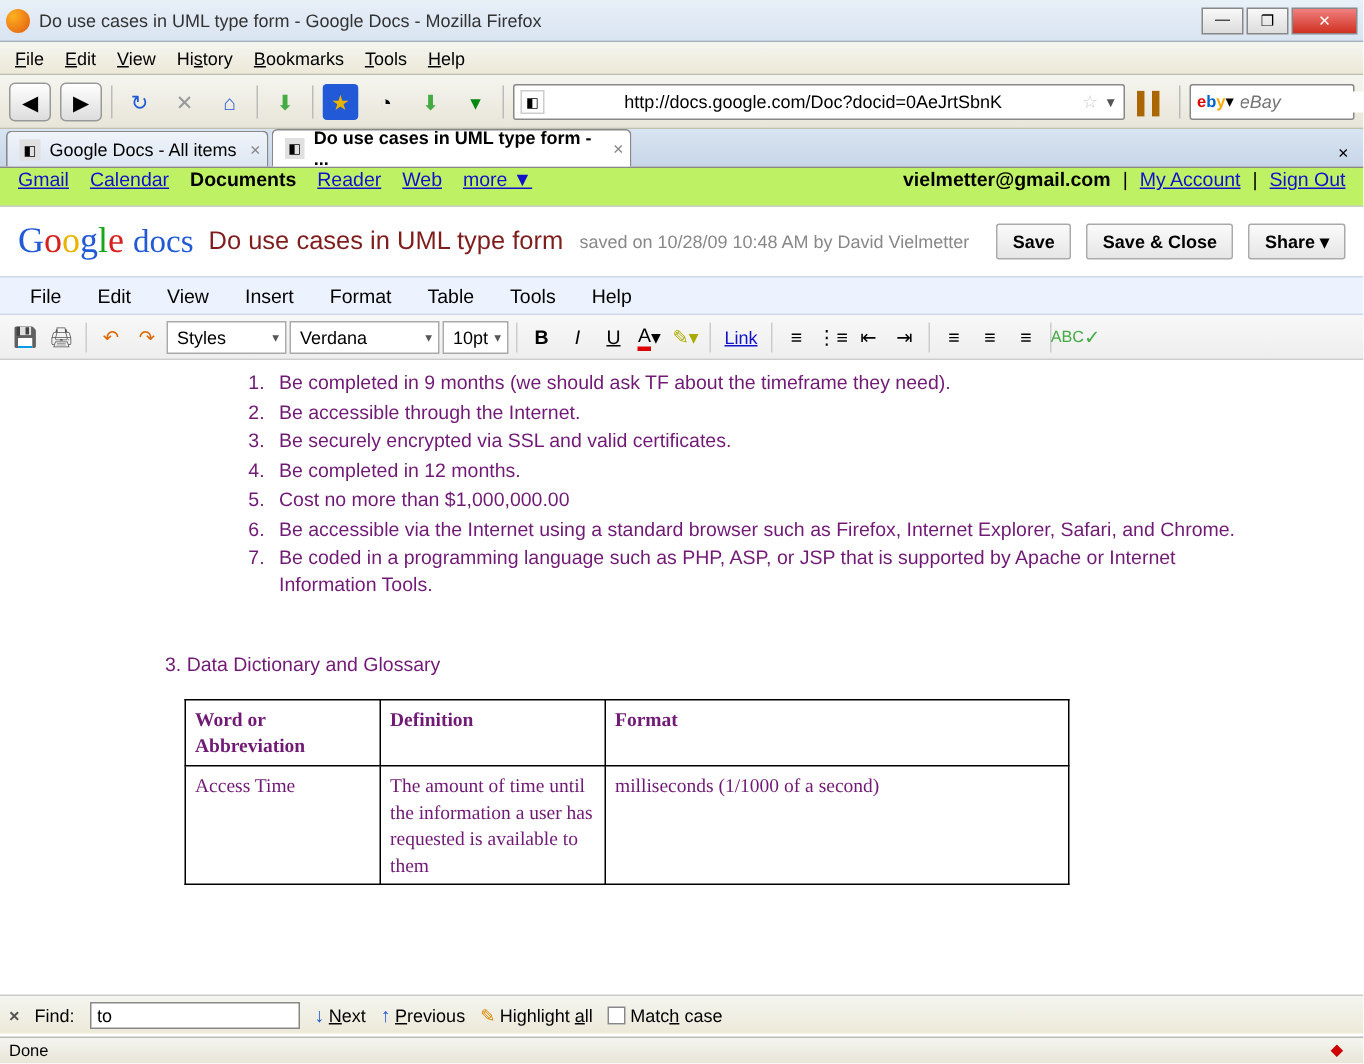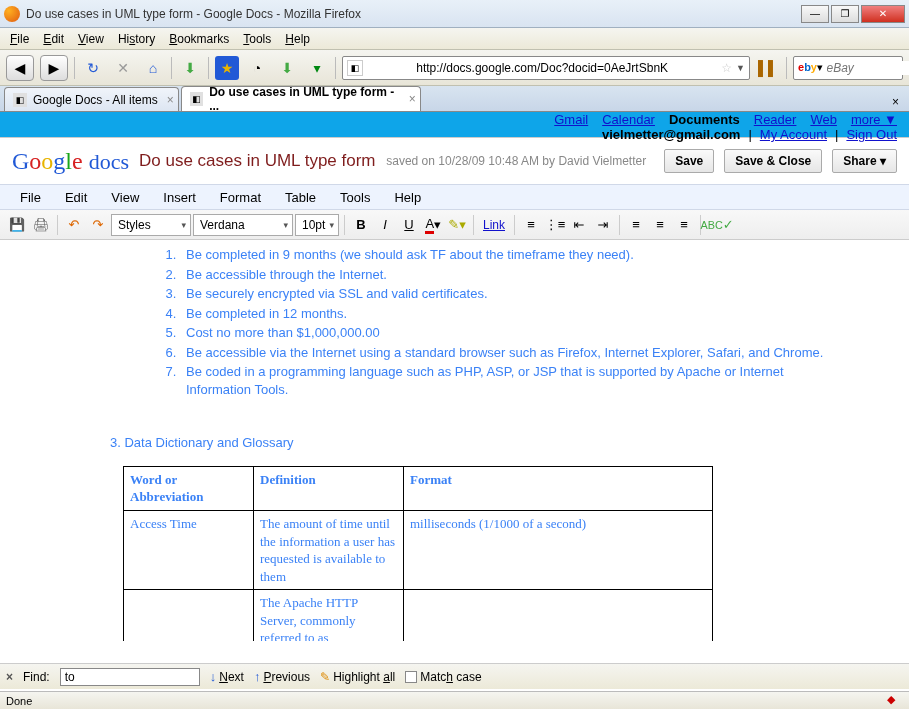--- a/index.html
+++ b/index.html
@@ -31,21 +31,21 @@
 .searchbox input { flex:1; border:none; outline:none; font-size:12px; color:#888; font-style:italic; }
 
 
 .tabbar { height:26px; background: linear-gradient(#d8e4f0,#c8d6e8); display:flex; align-items:flex-end; padding:0 4px; border-bottom:1px solid #888; }
 .tab { height:24px; border:1px solid #888; border-bottom:none; background:linear-gradient(#f0f4fa,#dde6f2); padding:0 20px 0 8px; display:flex; align-items:center; gap:6px; border-radius:4px 4px 0 0; margin-right:2px; position:relative; cursor:pointer; max-width:240px; }
 .tab.active { background:#fff; height:25px; }
 .tab .tab-icon { width:14px; height:14px; background:#e0e0e0; font-size:9px; text-align:center; line-height:14px; }
 .tab .tab-close { position:absolute; right:4px; font-size:12px; color:#888; cursor:pointer; }
 
 
-.gbar { height:26px; border-bottom:1px solid #ccc; display:flex; align-items:flex-end; padding:0 12px; font-size:13px; background:#0ea5e9;flex-direction:column; }
+.gbar { height:26px; border-bottom:1px solid #ccc; display:flex; align-items:flex-start; padding:0 12px; font-size:13px; background:#bef264; }
 .gbar .glinks { display:flex; gap:14px; }
 .gbar .glinks a { color:#11c; text-decoration:underline; cursor:pointer; }
 .gbar .glinks .active { color:#000; font-weight:bold; text-decoration:none; }
 .gbar .gright { margin-left:auto; display:flex; gap:8px; align-items:center; }
 .gbar .gright a { color:#11c; text-decoration:underline; cursor:pointer; }
 
 
 .docs-hdr { height:46px; display:flex; align-items:center; padding:0 12px; gap:10px; background:#fff; }
 .docs-logo { font-family: Georgia, serif; font-size:24px; }
 .docs-logo .g1{color:#2159d6}.docs-logo .g2{color:#d62121}.docs-logo .g3{color:#e8b400}.docs-logo .g4{color:#2159d6}.docs-logo .g5{color:#19a619}.docs-logo .g6{color:#d62121}
@@ -62,21 +62,21 @@
 
 .docs-tb { height:30px; background:linear-gradient(#f8f8f8,#eee); border-bottom:1px solid #ccc; display:flex; align-items:center; padding:0 6px; gap:2px; }
 .tb-btn { width:22px; height:22px; display:flex;align-items:center;justify-content:center; cursor:pointer; border:1px solid transparent; border-radius:2px; font-size:13px;}
 .tb-sep { width:1px; height:20px; background:#ccc; margin:0 3px; }
 .tb-sel { height:22px; border:1px solid #aaa; background:#fff; padding:0 18px 0 6px; font-size:12px; display:flex;align-items:center; position:relative; cursor:pointer;}
 .tb-sel::after { content:"▾"; position:absolute; right:4px; font-size:9px; color:#555; }
 .tb-link { color:#11c; text-decoration:underline; font-size:12px; padding:0 4px; cursor:pointer; }
 
 
 .doc-wrap { height: 401px; overflow-y: scroll; background:#fff; position:relative; }
-.doc-page { padding: 6px 70px 20px 130px; font-family: Verdana, sans-serif; font-size: 13px; color:#3b82f6; line-height:1.35; }
+.doc-page { padding: 6px 70px 20px 130px; font-family: Verdana, sans-serif; font-size: 13px; color:#701a75; line-height:1.35; }
 .doc-page ol.main { list-style: decimal; padding-left: 50px; }
 .doc-page ol.main > li { margin-bottom: 2px; padding-left: 6px; }
 .doc-page .sec3 { margin-top: 36px; margin-left: -20px; }
 .doc-page .sec3-title { margin-bottom: 14px; }
 .doc-page table { border-collapse: collapse; width: 590px; margin-left: 13px; }
 .doc-page th, .doc-page td { border:1px solid #000; padding: 4px 6px; text-align:left; vertical-align:top; font-family:Verdana; font-size:13px; }
 .doc-page th { font-weight:bold; }
 
 
 .findbar { position:absolute; bottom:20px; left:0; right:0; height:26px; border-top:1px solid #ccc; background:linear-gradient(#f5f5f0,#ece9d8); display:flex; align-items:center; padding:0 6px; gap:10px; font-size:12px; }
@@ -254,25 +254,20 @@
             <tr>
           <th style="width:130px">Word or Abbreviation</th>
           <th style="width:150px">Definition</th>
           <th>Format</th>
         </tr>
         <tr>
           <td>Access Time</td>
           <td>The amount of time until the information a user has requested is available to them</td>
           <td>milliseconds (1/1000 of a second)</td>
         </tr>
-        <tr>
-          <td></td>
-          <td>The Apache HTTP Server, commonly referred to as</td>
-          <td></td>
-        </tr>
       </tbody>
         </table>
     </div>
   </div>
 </div>
 
 <div class="findbar">
   <span class="x">×</span>
   <span>Find:</span>
   <input value="to" style="">

